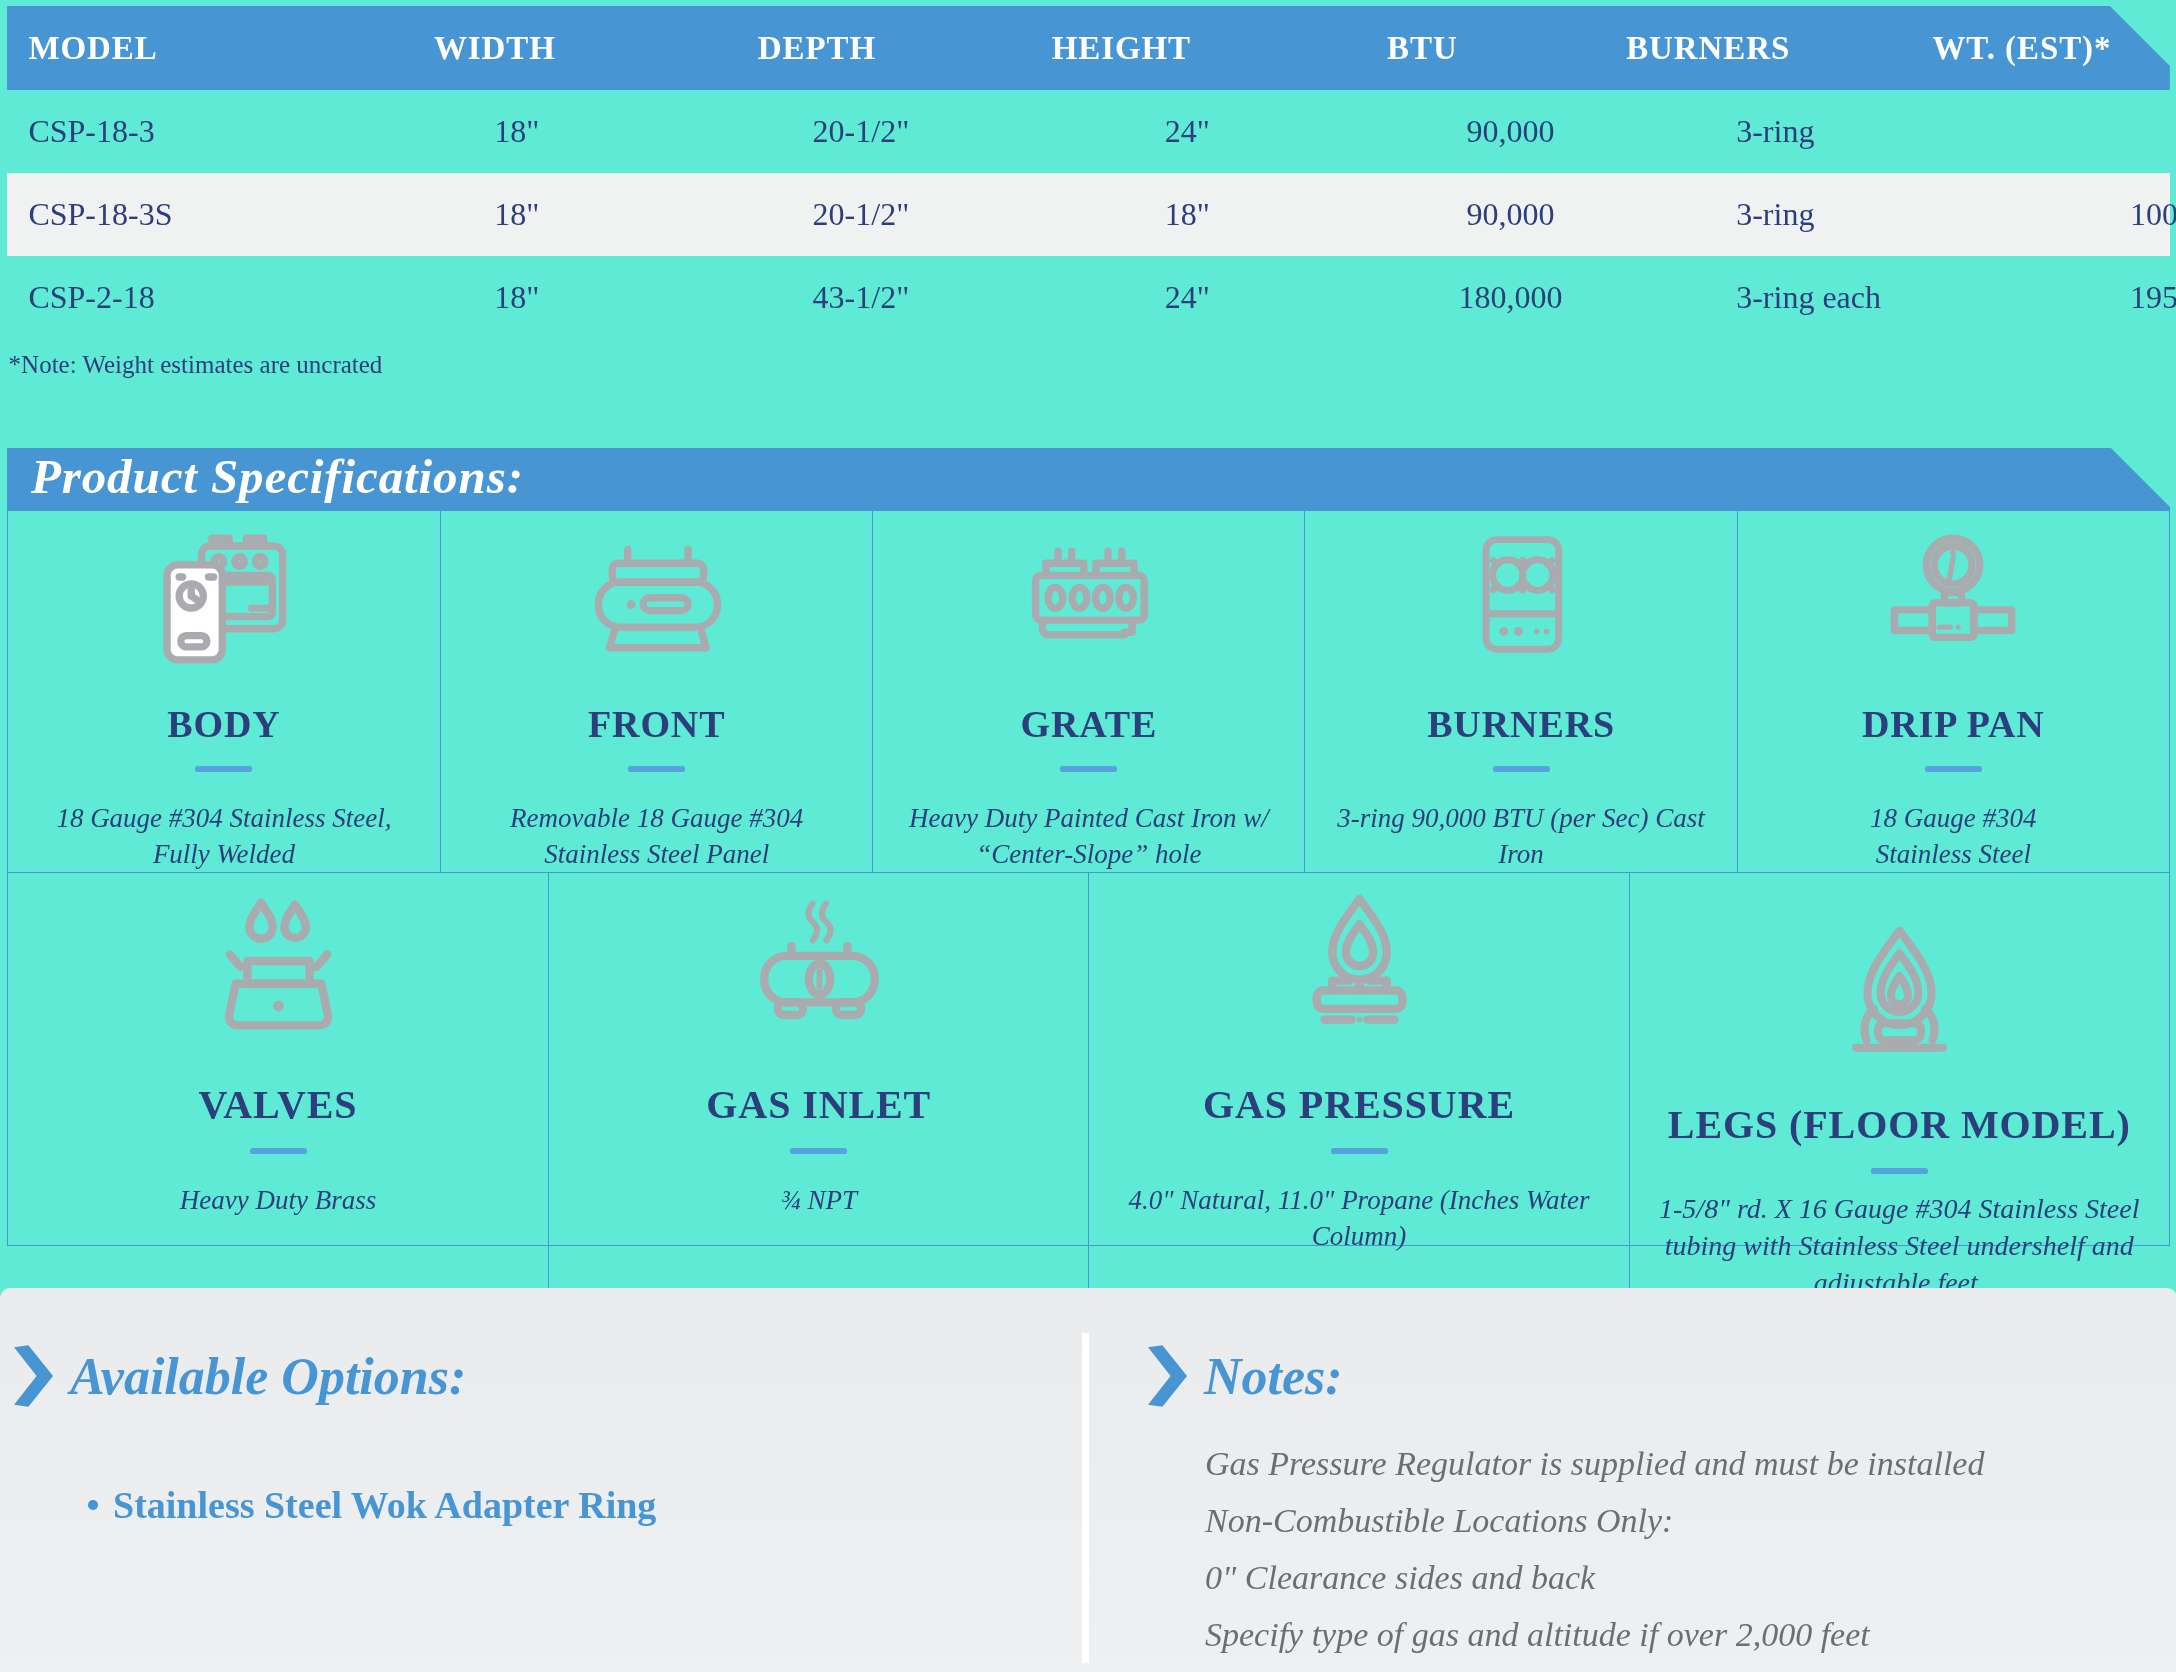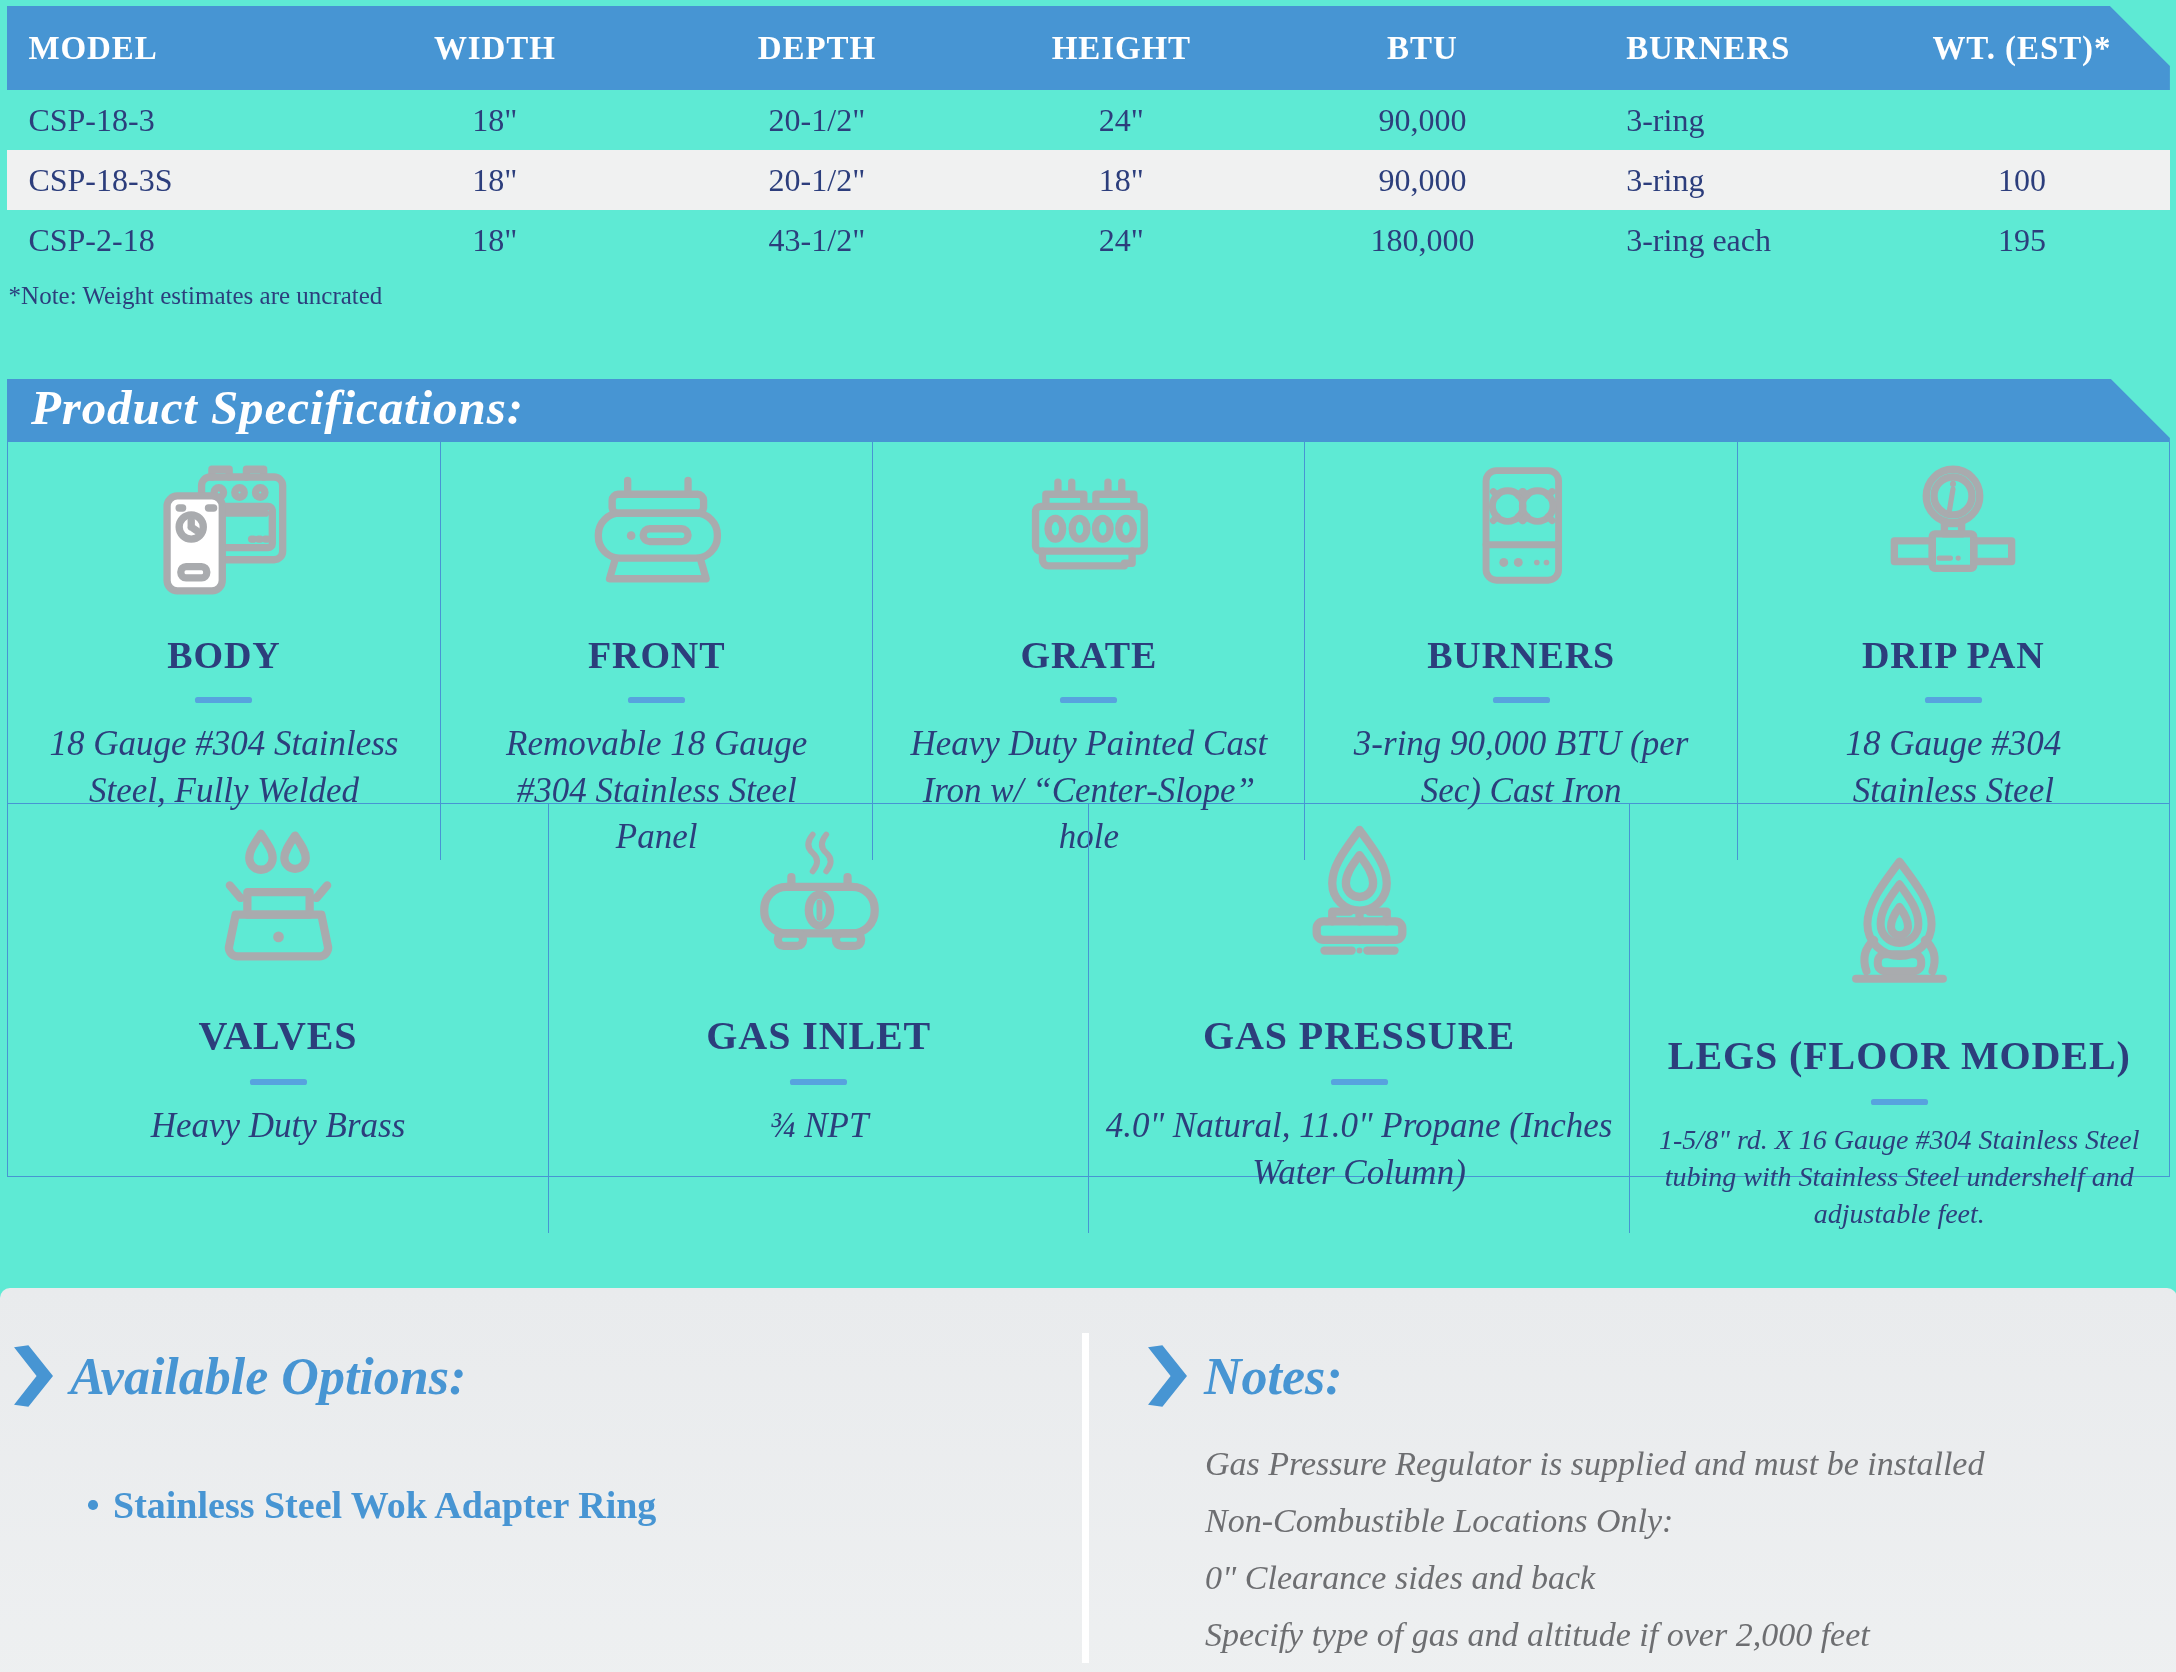--- a/index.html
+++ b/index.html
@@ -12,21 +12,21 @@
   .spec-table { margin:6px 0 0 6.9px; width:2163px; }
   .t-head, .t-row {
     display:grid;
     grid-template-columns:363px 250px 394px 215px 387px 258px 296px;
   }
   .t-head {
     background:#4795d3; height:84px; color:#ffffff; font-weight:bold;
     font-size:33px; letter-spacing:0.9px;
     clip-path:polygon(0 0, calc(100% - 60px) 0, 100% 60px, 100% 100%, 0 100%);
   }
-  .t-row { height:60px; color:#2c3e7c; font-size:32px; }
+  .t-row { height:83px; color:#2c3e7c; font-size:32px;gap:22px; }
   .t-row.alt { background:#f0f1f1; }
   .t-cell { display:flex; align-items:center; justify-content:center; }
   .t-cell.left { justify-content:flex-start; padding-left:21.5px; }
   .t-cell.left2 { justify-content:flex-start; padding-left:10.3px; }
   .footnote { margin:12px 0 0 8.6px; font-size:25px; color:#2c3e7c; }
 
   
   .banner {
     margin:69px 0 0 6.9px; width:2163px; height:63px; background:#4795d3;
     display:flex; align-items:flex-start;
@@ -41,21 +41,21 @@
   .grid { margin-left:6.9px; width:2163px; border:1.7px solid #4795d3; border-top:none; }
   .grid-row1 { display:grid; grid-template-columns:repeat(5,1fr); height:361px; }
   .grid-row2 { display:grid; grid-template-columns:repeat(4,1fr); height:373px; border-top:1.7px solid #4795d3; }
   .card { border-left:1.7px solid #4795d3; display:flex; flex-direction:column; align-items:center; text-align:center; }
   .card:first-child { border-left:none; }
   .card-icon { height:169px; display:flex; align-items:center; justify-content:center; }
   .grid-row2 .card-icon { height:186px; }
   .card-title { margin-top:22.4px; font-size:38px; font-weight:bold; color:#2c3e7c; letter-spacing:0.9px; }
   .grid-row2 .card-title { font-size:40px; }
   .card-underline { margin-top:20px; width:57px; height:6px; border-radius:2.6px; background:#57a3de; }
-  .card-desc { margin-top:18px; font-size:35px; font-style:italic; color:#2c3e7c; line-height:1.32; }
+  .card-desc { margin-top:29px; font-size:27px; font-style:italic; color:#2c3e7c; line-height:1.32; }
   [data-name="card-body"]        .card-desc { max-width:379px; }
   [data-name="card-front"]       .card-desc { max-width:344px; }
   [data-name="card-grate"]       .card-desc { max-width:361px; }
   [data-name="card-burners"]     .card-desc { max-width:370px; }
   [data-name="card-drip-pan"]    .card-desc { max-width:241px; }
   [data-name="card-legs"] { padding-top:34px; }
   [data-name="card-legs"] .card-icon { height:172px; }
   [data-name="card-legs"] .card-desc { max-width:527px; font-size:28px; margin-top:17px; }
   .icon-svg { stroke:#a9abae; fill:none; stroke-width:8.5; stroke-linecap:round; stroke-linejoin:round; }
   .icon-fill { fill:#a9abae; stroke:none; }

